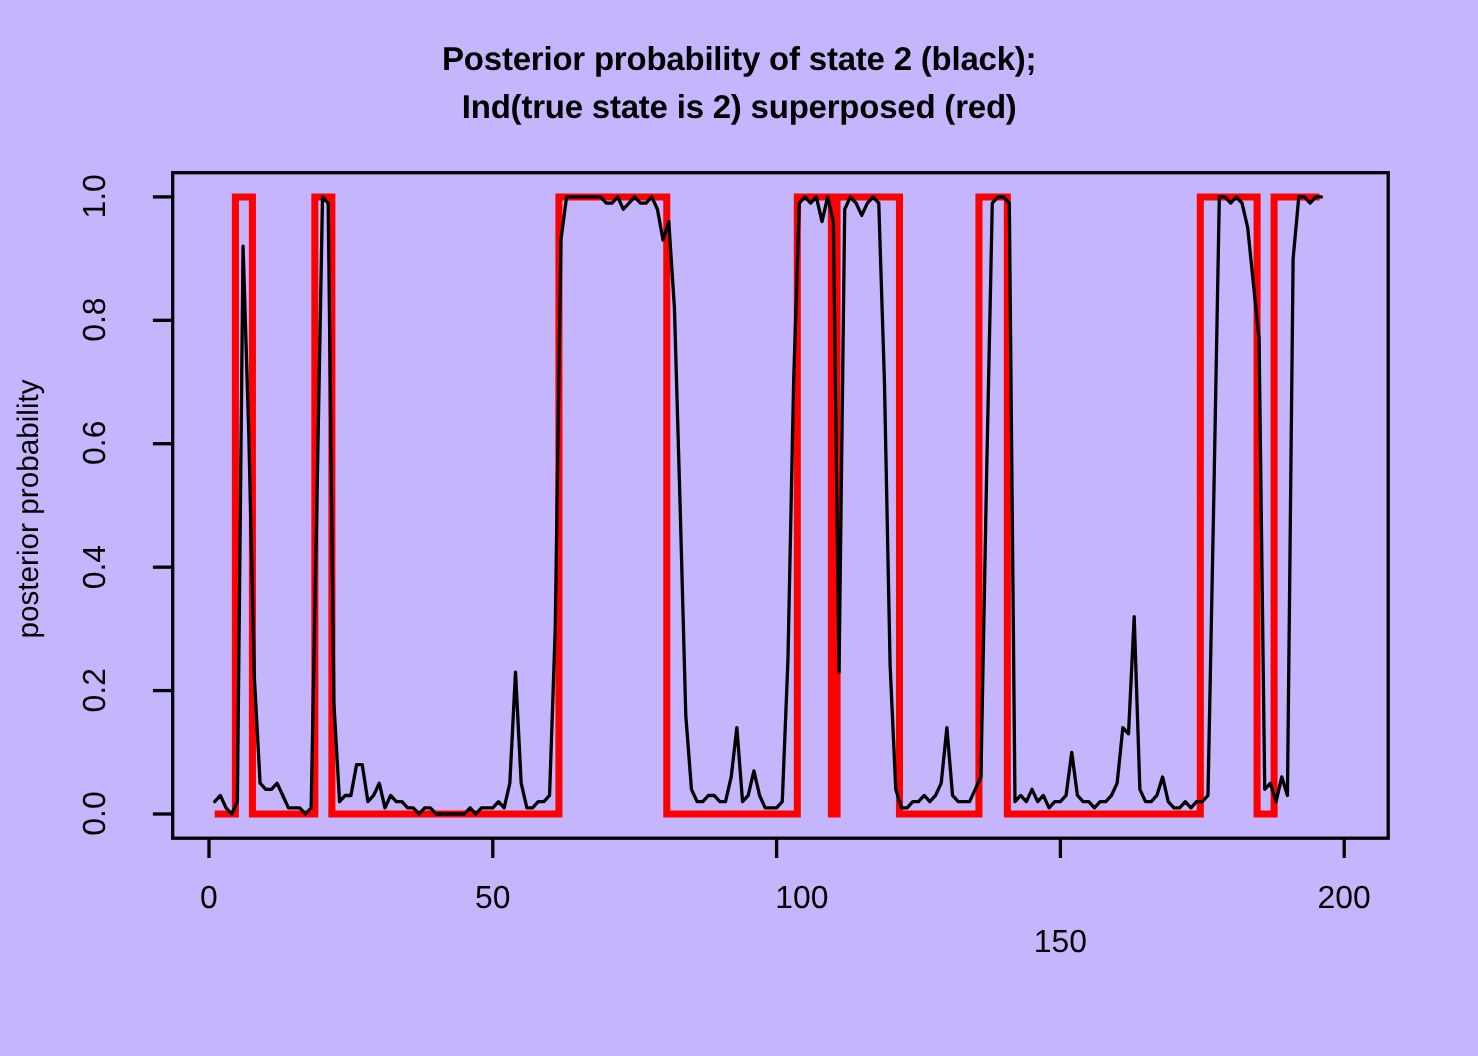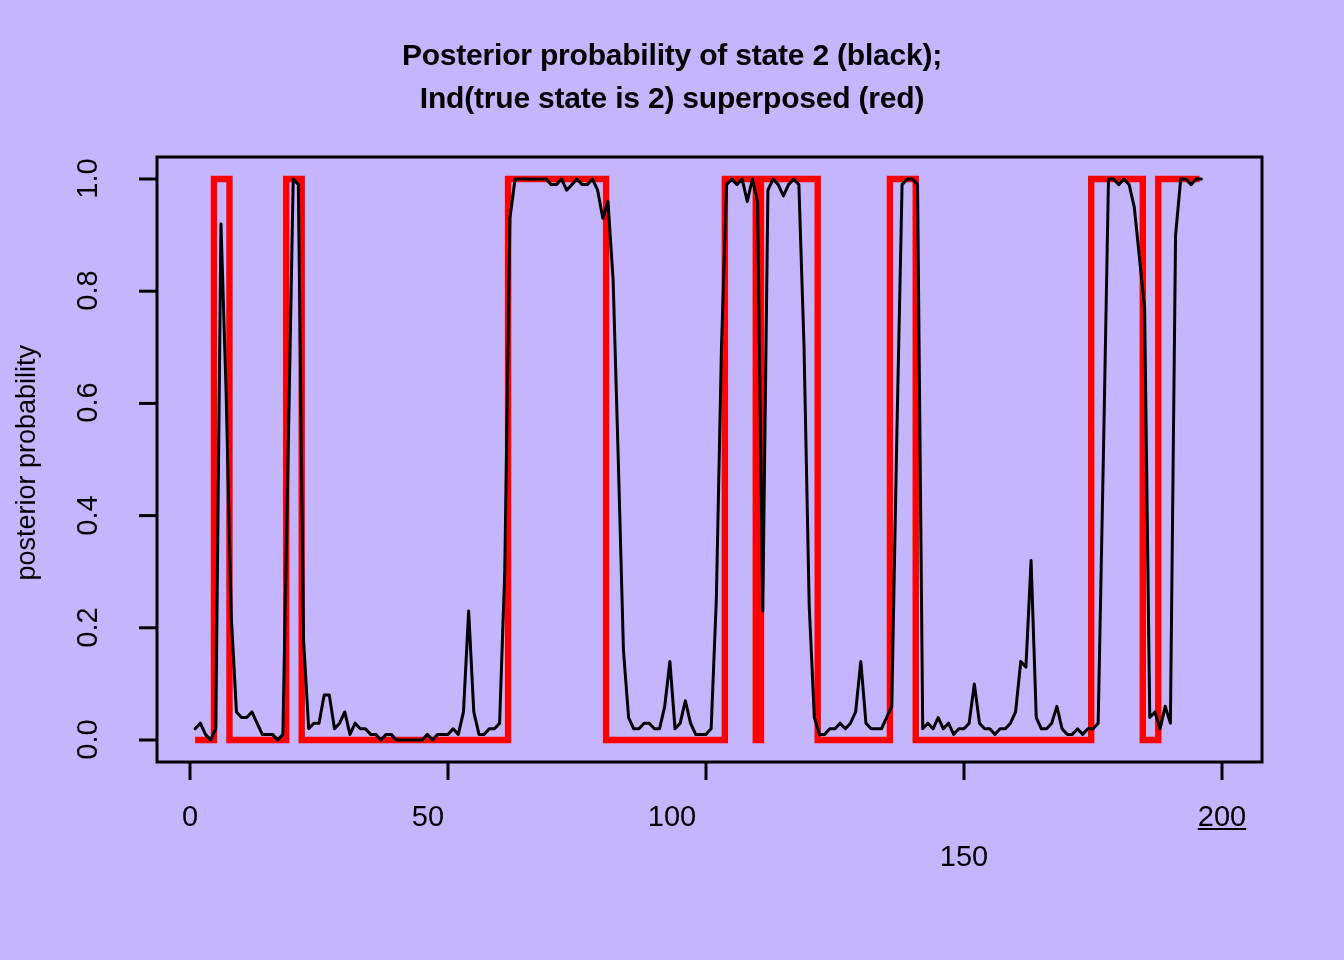--- a/index.html
+++ b/index.html
@@ -106,21 +106,21 @@
   <div id="tick-labels-y">
       <div class="axis-tick-label ylab-tick" style="left: 55px; top: 723px; width: 64px; text-align: center;">0.0</div>
       <div class="axis-tick-label ylab-tick" style="left: 55px; top: 610.8px; width: 64px; text-align: center;">0.2</div>
       <div class="axis-tick-label ylab-tick" style="left: 55px; top: 498.6px; width: 64px; text-align: center;">0.4</div>
       <div class="axis-tick-label ylab-tick" style="left: 55px; top: 386.4px; width: 64px; text-align: center;">0.6</div>
       <div class="axis-tick-label ylab-tick" style="left: 55px; top: 274.2px; width: 64px; text-align: center;">0.8</div>
       <div class="axis-tick-label ylab-tick" style="left: 55px; top: 162px; width: 64px; text-align: center;">1.0</div>
     </div>
   <div id="tick-labels-x">
       <div class="axis-tick-label" style="left: 130px; top: 800px; width: 120px; text-align: center;">0</div>
-      <div class="axis-tick-label" style="left: 368px; top: 800px; width: 120px; text-align: center;">50</div>
-      <div class="axis-tick-label" style="left: 612px; top: 800px; width: 120px; text-align: center;">100</div>
+      <div class="axis-tick-label" style="left: 388px; top: 800px; width: 120px; text-align: center;">50</div>
+      <div class="axis-tick-label" style="left: 669px; top: 800px; width: 120px; text-align: center;">100</div>
       <div class="axis-tick-label" style="left: 904px; top: 840px; width: 120px; text-align: center;">150</div>
-      <div class="axis-tick-label" style="left: 1162px; top: 800px; width: 120px; text-align: center; text-decoration: underline;">200</div>
+      <div class="axis-tick-label" style="left: 1162px; top: 800px; width: 120px; text-align: center;">200</div>
     </div>
 
   <div id="y-axis-title">posterior probability</div>
 
 </div>
 
 </body></html>

